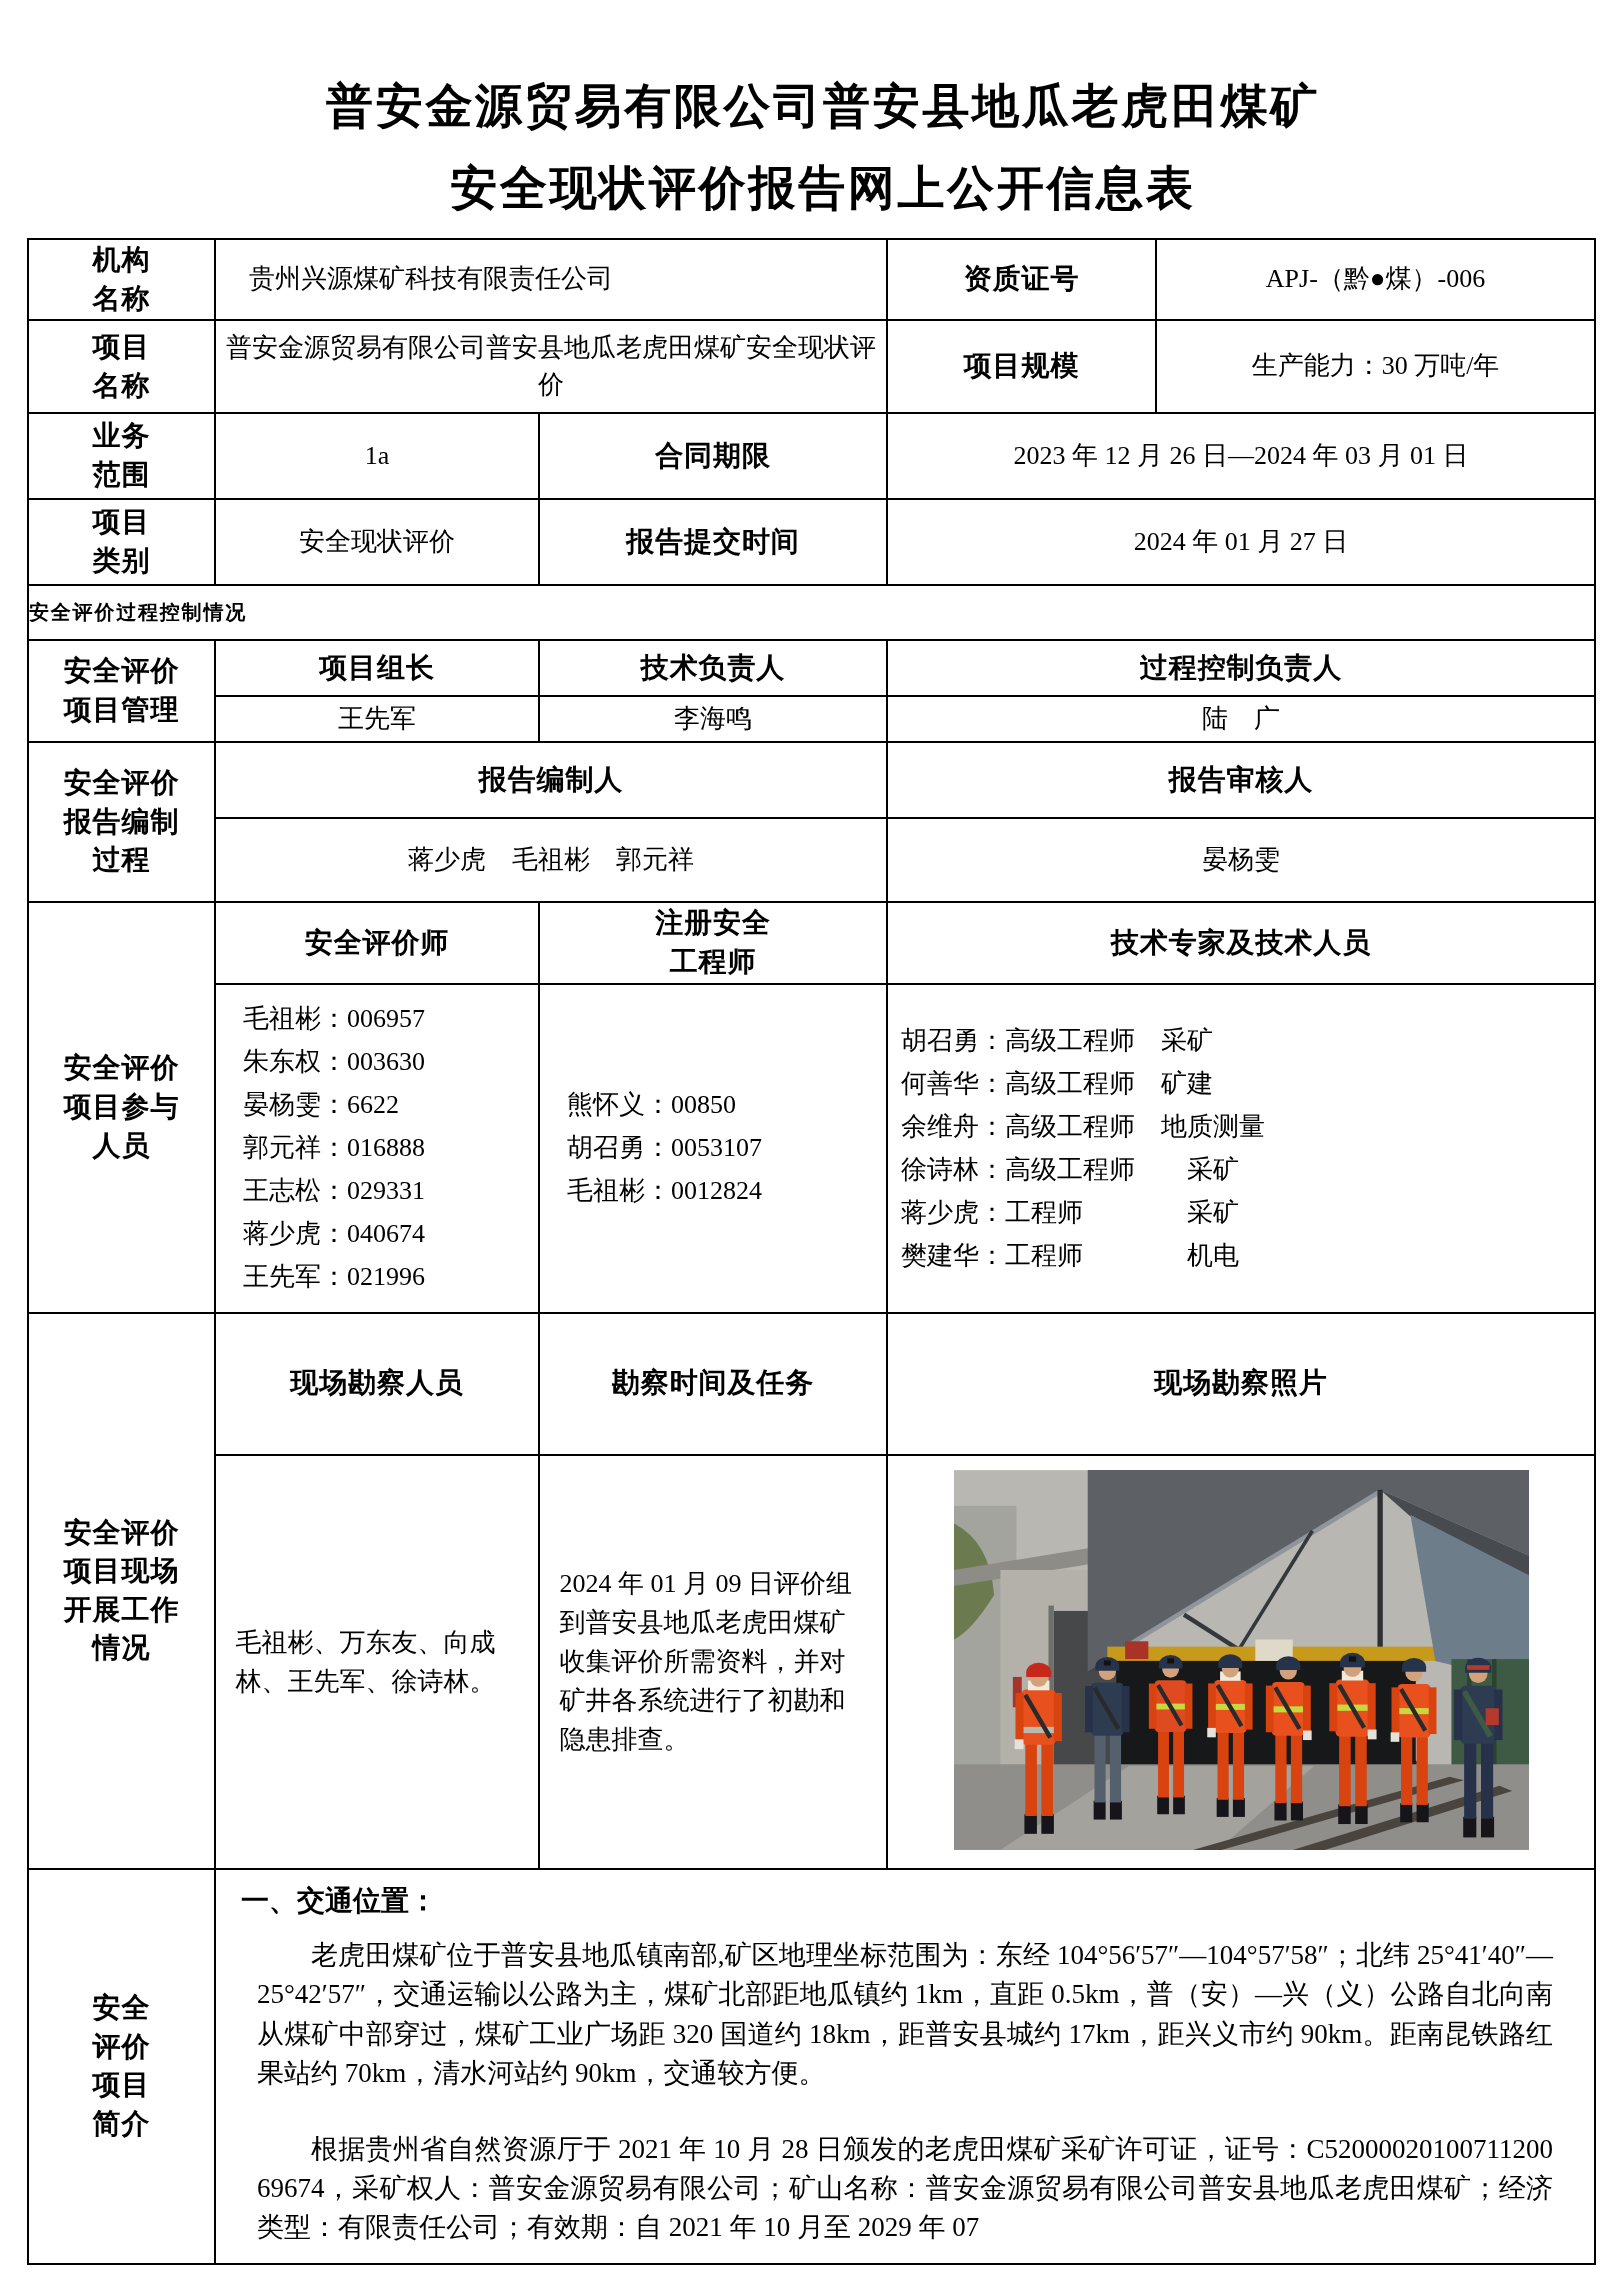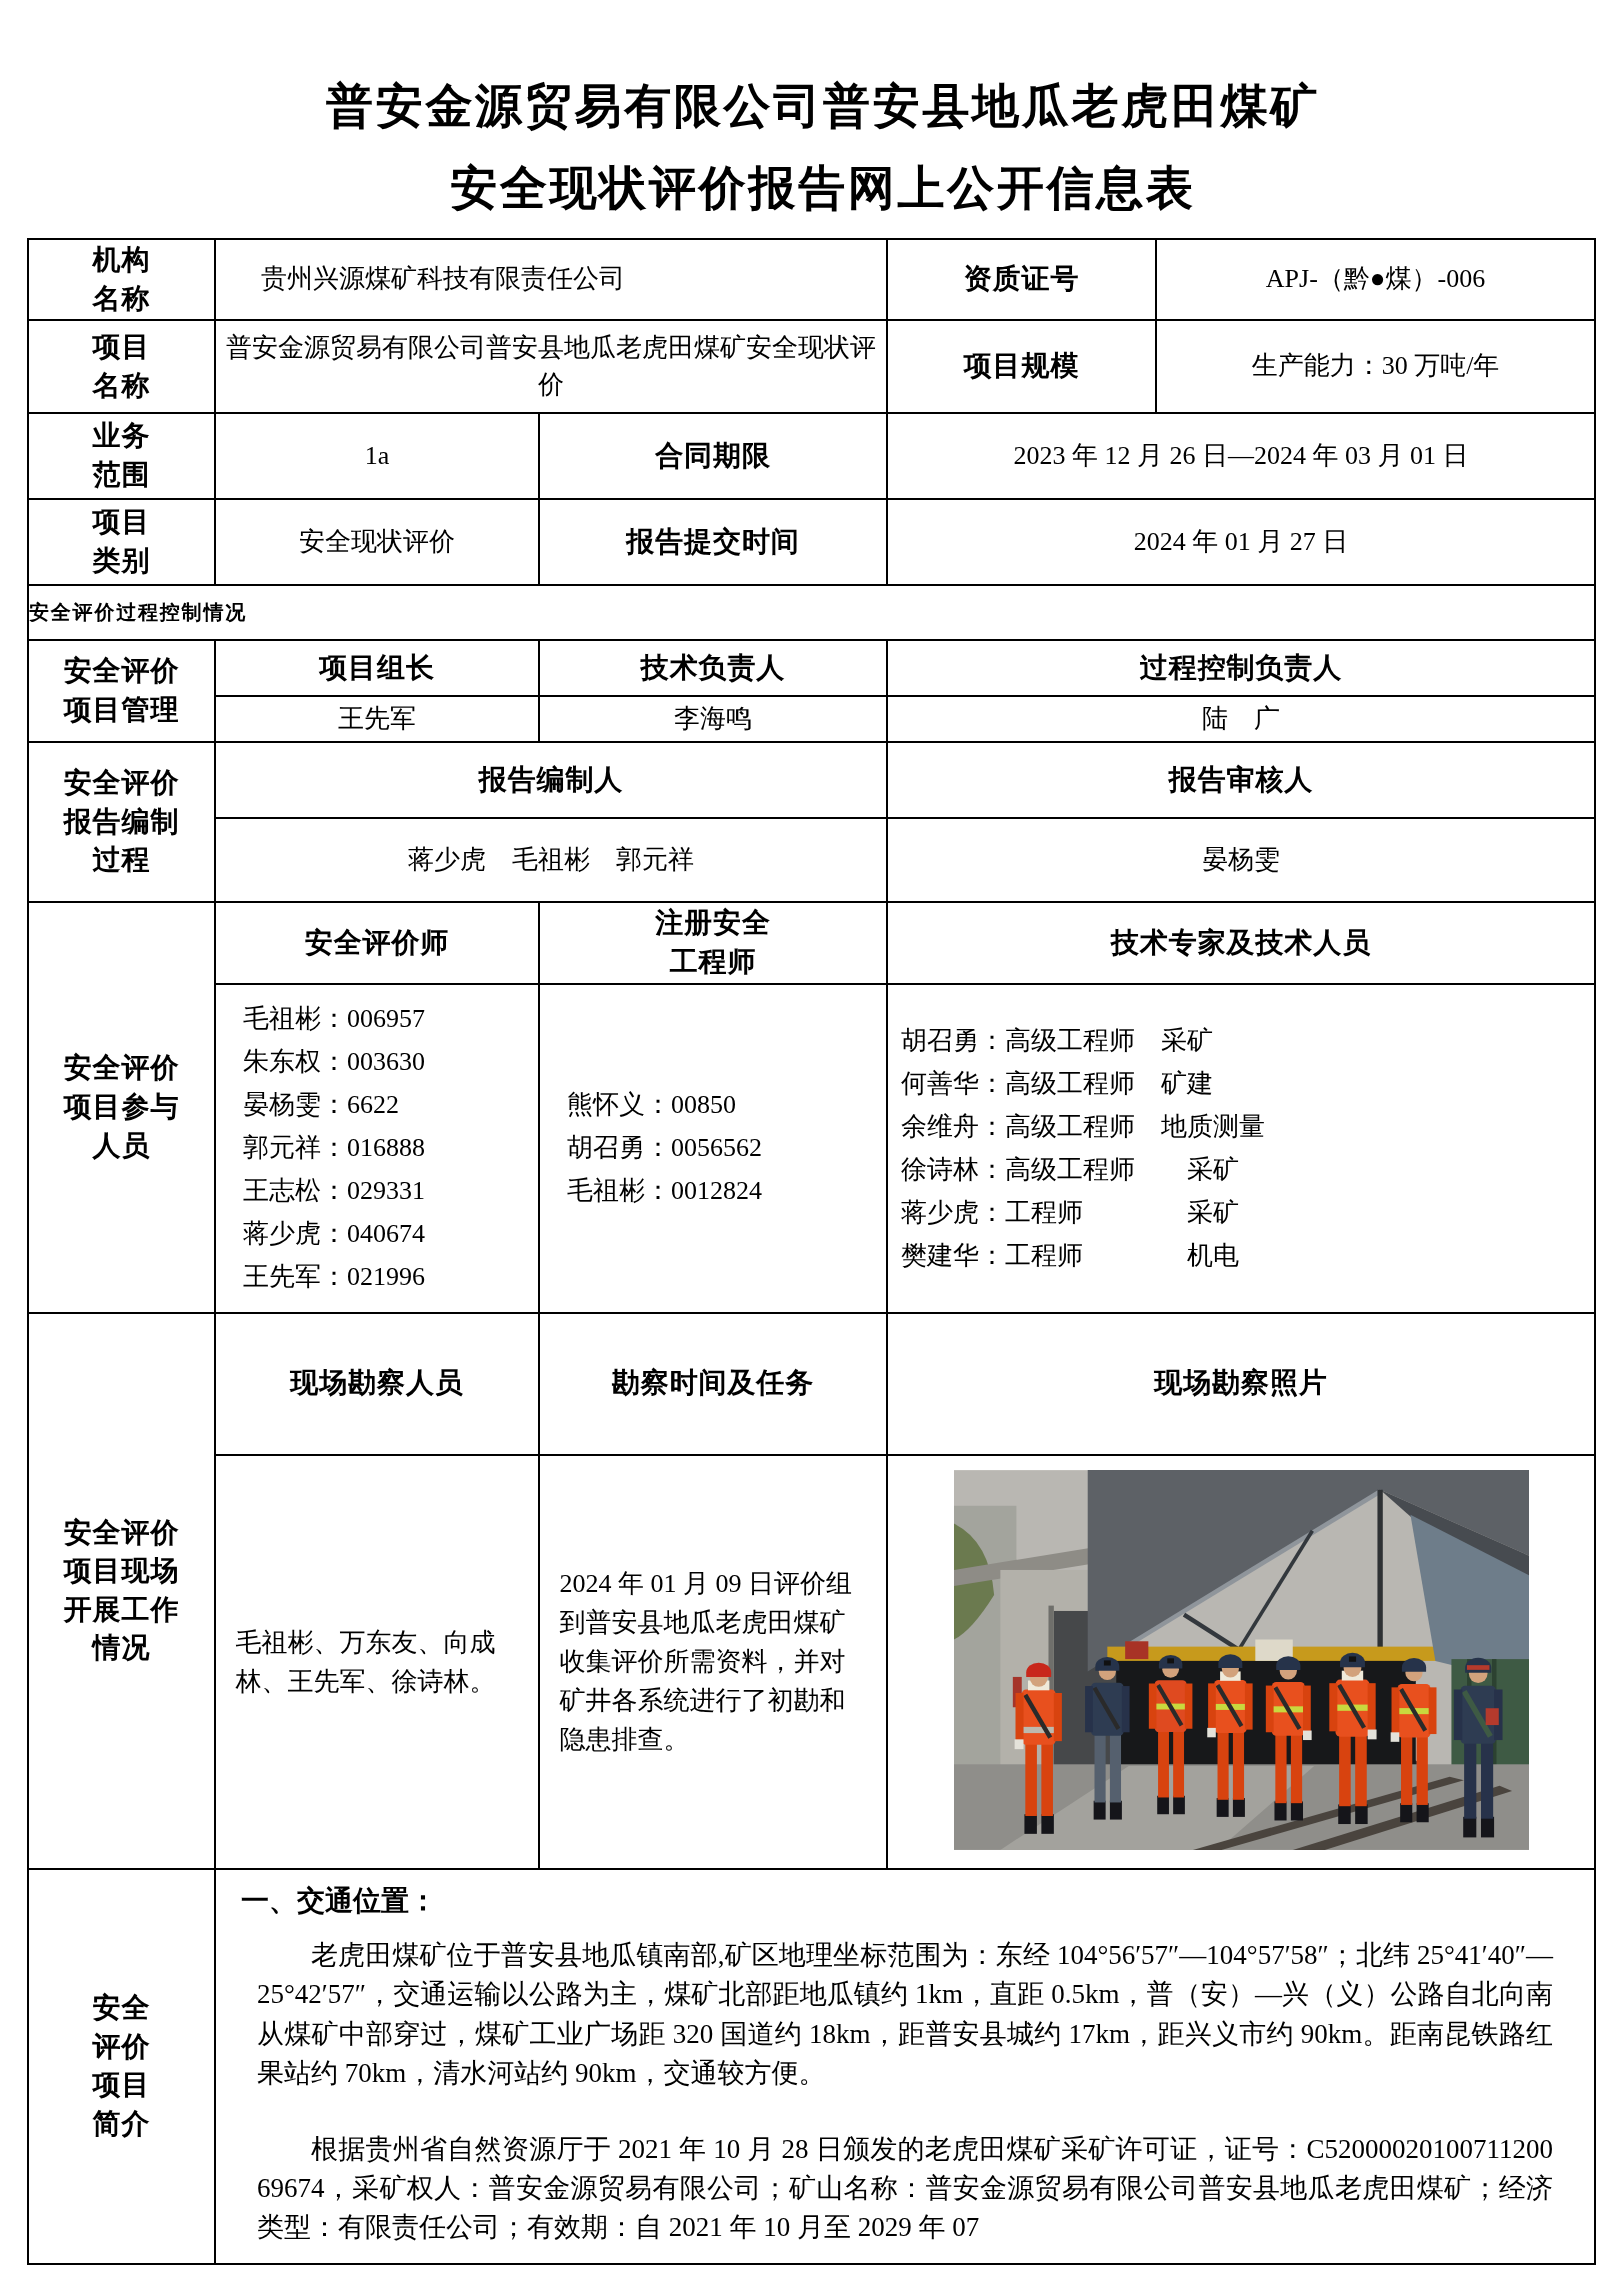--- a/index.html
+++ b/index.html
@@ -78,21 +78,21 @@
         <col style="width:324px">
         <col style="width:348px">
         <col style="width:269px">
         <col style="width:439px">
     </colgroup>
 
     <tbody>
         <tr style="height:81px">
       <td class="lbl">机构
 名称</td>
-      <td class="val" colspan="2" style="text-align:left;padding-left:45px;">贵州兴源煤矿科技有限责任公司</td>
+      <td class="val" colspan="2" style="text-align:left;padding-left:33px;">贵州兴源煤矿科技有限责任公司</td>
       <td class="lbl">资质证号</td>
       <td class="val">APJ-（黔●煤）-006</td>
     </tr>
 
     <tr style="height:93px">
       <td class="lbl">项目
 名称</td>
       <td class="val" colspan="2">普安金源贸易有限公司普安县地瓜老虎田煤矿安全现状评价</td>
       <td class="lbl">项目规模</td>
       <td class="val">生产能力：30 万吨/年</td>
@@ -157,21 +157,21 @@
             <div>毛祖彬：006957</div>
             <div>朱东权：003630</div>
             <div>晏杨雯：6622</div>
             <div>郭元祥：016888</div>
             <div>王志松：029331</div>
             <div>蒋少虎：040674</div>
             <div>王先军：021996</div>
           </td>
       <td class="list">
             <div>熊怀义：00850</div>
-            <div>胡召勇：0056562</div>
+            <div>胡召勇：0053107</div>
             <div>毛祖彬：0012824</div>
           </td>
       <td class="list experts" colspan="2">
             <div>胡召勇：高级工程师　采矿</div>
             <div>何善华：高级工程师　矿建</div>
             <div>余维舟：高级工程师　地质测量</div>
             <div>徐诗林：高级工程师　　采矿</div>
             <div>蒋少虎：工程师　　　　采矿</div>
             <div>樊建华：工程师　　　　机电</div>
           </td>

